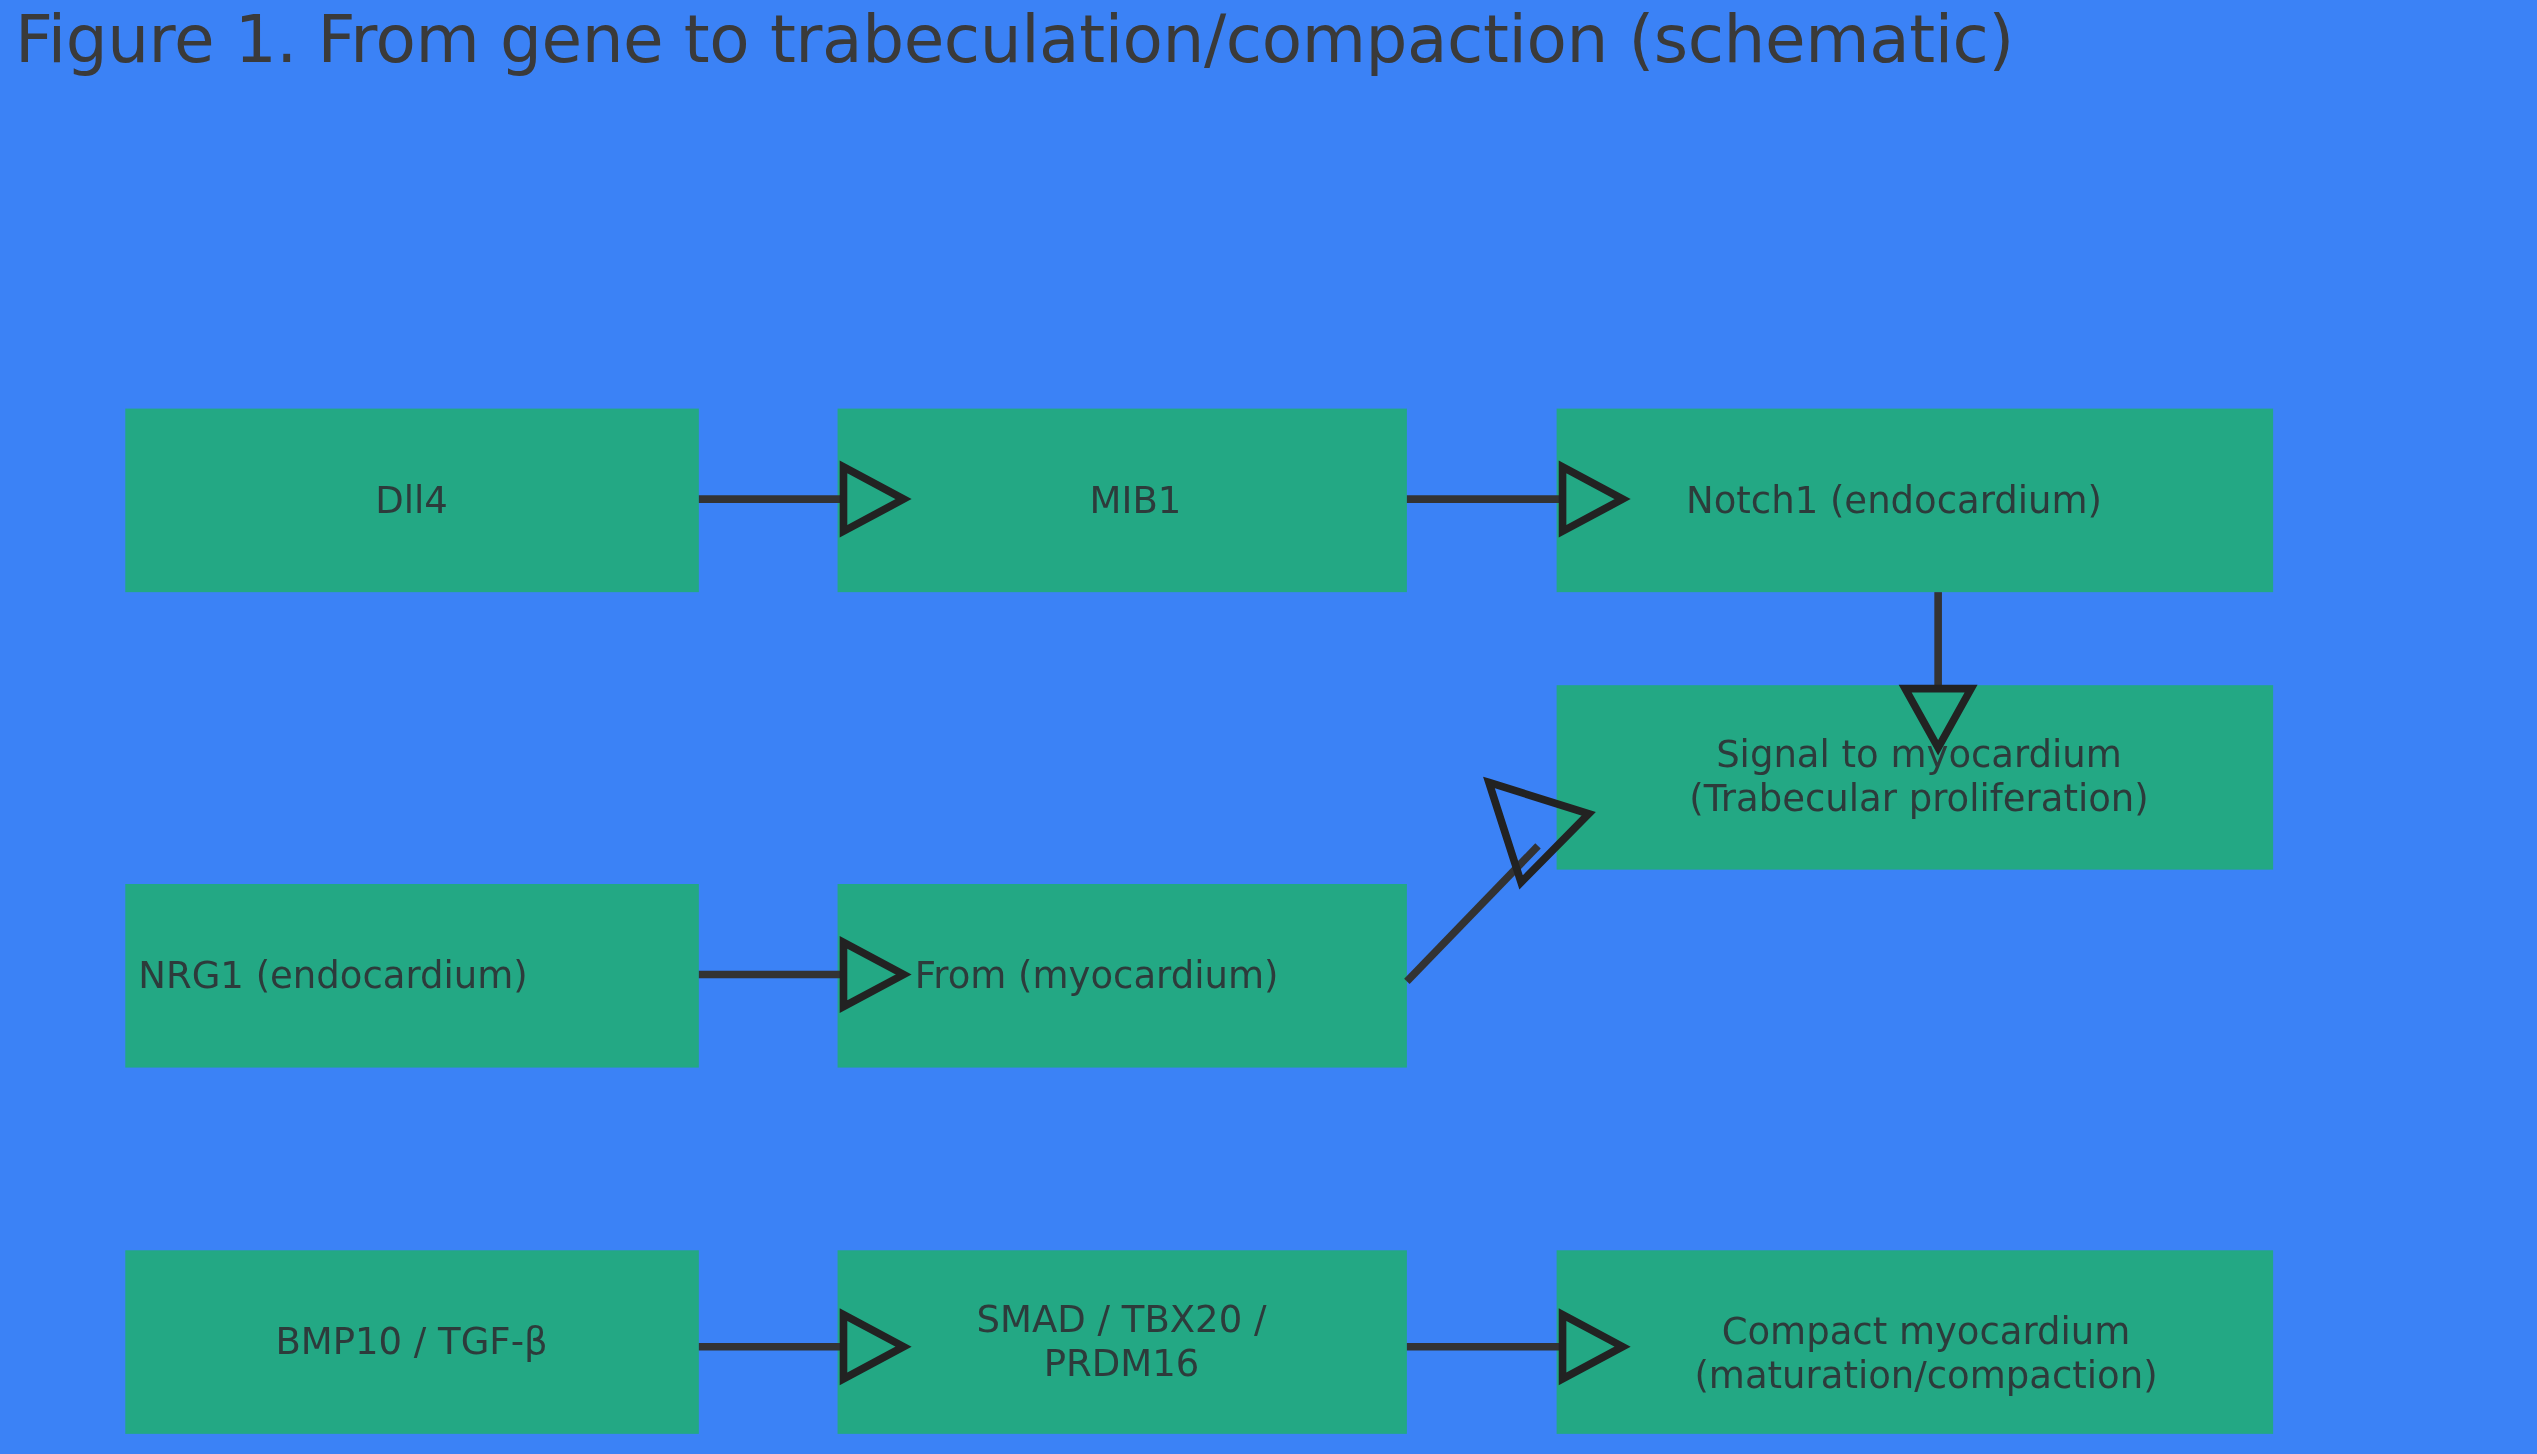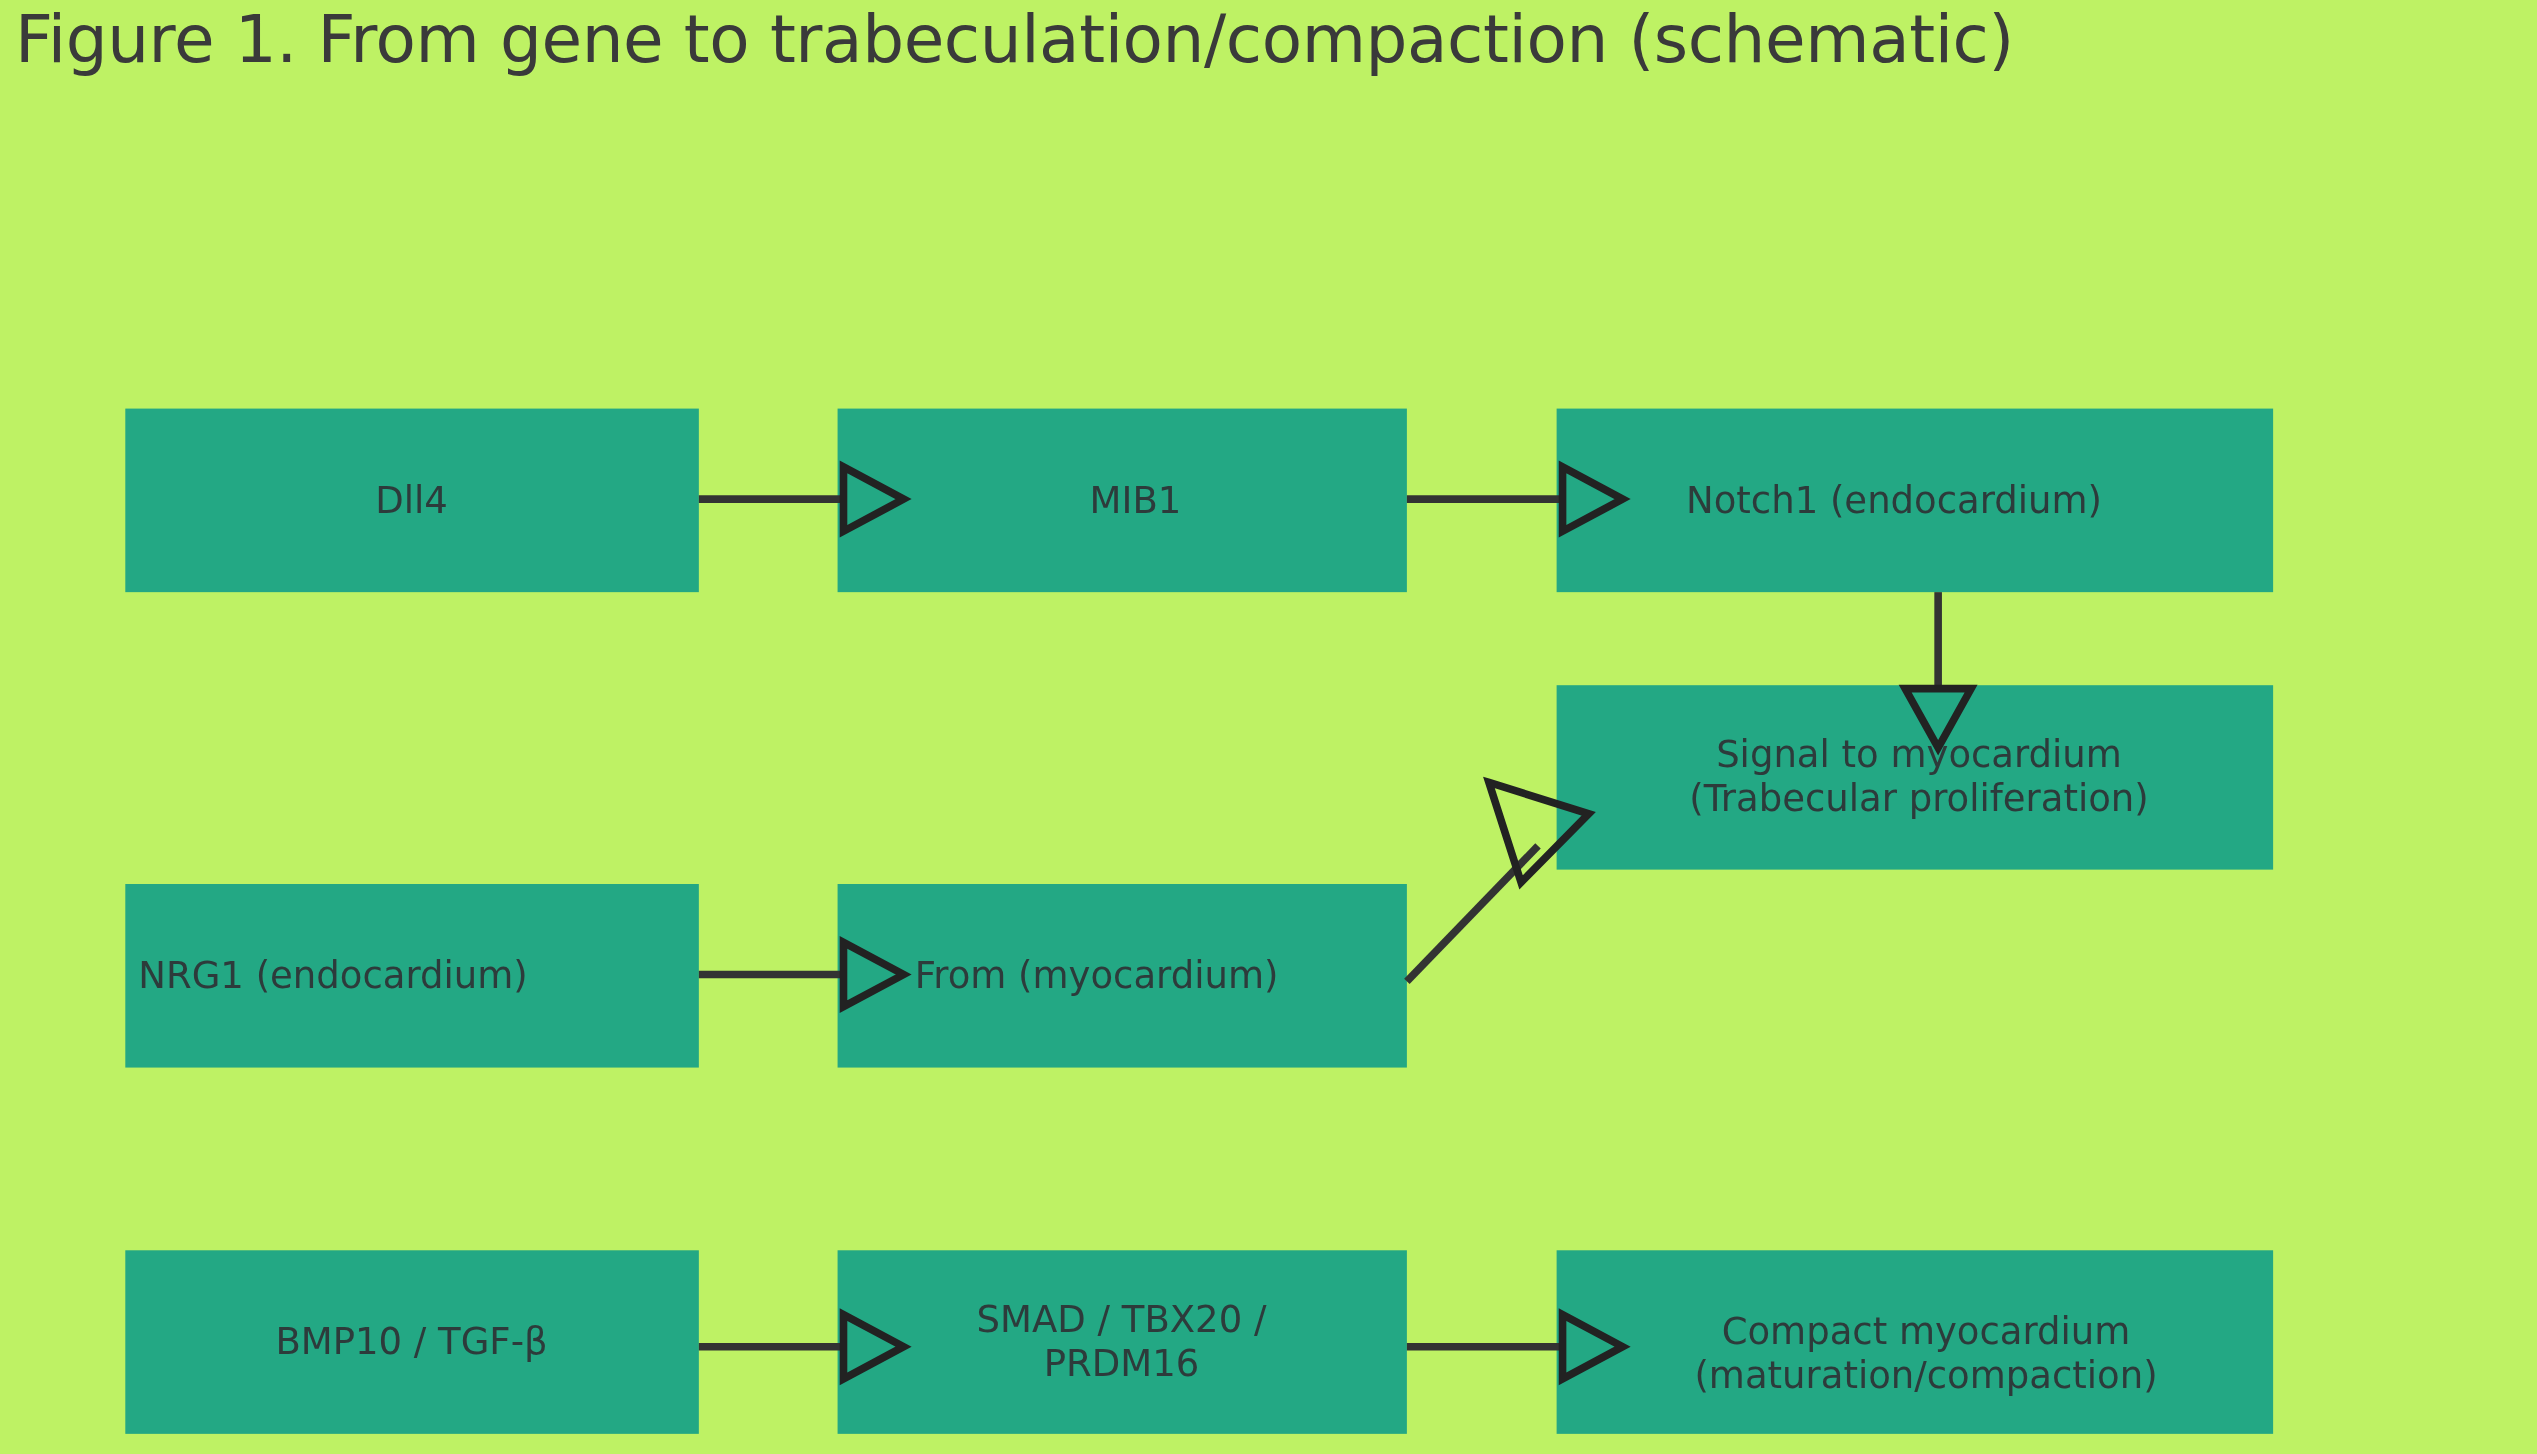--- a/index.html
+++ b/index.html
@@ -68,21 +68,21 @@
   
   #node-notch1 .node-label  { transform: translateX(-20px); }
   #node-nrg1   .node-label  { transform: translateX(-36px); }
   #node-erbb   .node-label  { transform: translateX(-25px); }
   #node-signal .node-label  { transform: translateX(5px); }
   #node-compact .node-label { transform: translateX(12px); }
 </style>
 </head>
 <body>
 
-<div id="page" style="background: #bef264;">
+<div id="page" style="background: #3b82f6;">
 
   <div id="figure-title" style="color: rgb(58, 58, 58);">Figure 1. From gene to trabeculation/compaction (schematic)</div>
 
   <svg id="diagram-canvas" viewBox="0 0 3000 1720" xmlns="http://www.w3.org/2000/svg">
 
     <rect x="148" y="483" width="678" height="217" fill="#23a884"></rect>
     <rect x="990" y="483" width="673" height="217" fill="#23a884"></rect>
     <rect x="1840" y="483" width="847" height="217" fill="#23a884"></rect>
     <rect x="1840" y="810" width="847" height="218" fill="#23a884"></rect>
     <rect x="148" y="1045" width="678" height="217" fill="#23a884"></rect>

